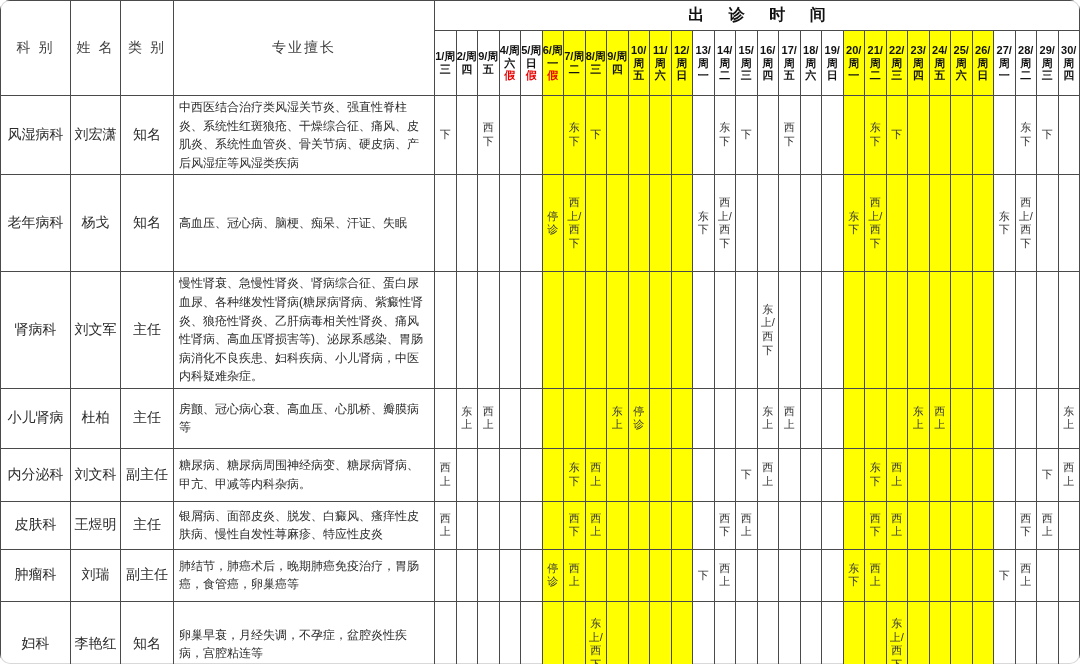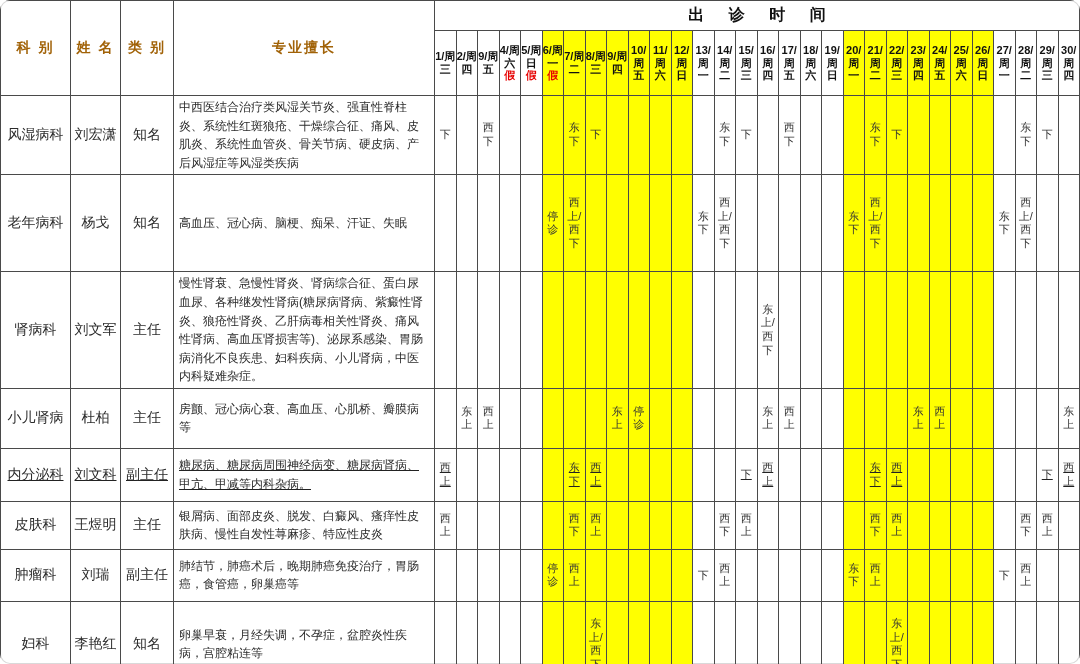--- a/index.html
+++ b/index.html
@@ -32,21 +32,21 @@
   col.c-name{width:50px;}
   col.c-cat {width:53px;}
   col.c-spec{width:261px;}
   
   .hl{ background:var(--hl, #ffff00); }
   .title-cell{
     font-size:16px; font-weight:bold; color:#111;
     letter-spacing:10px; text-indent:10px;
   }
   .col-head{
-    font-size:14px; font-weight:bold; color:#a16207;
+    font-size:14px; font-weight:normal; color:#404040;
     letter-spacing:2px;
   }
   .day-cell{
     font-size:11px; font-weight:bold; color:#111;
     line-height:1.18;
     word-break:break-all;
     padding:1px 0;
   }
   .holiday{ color:var(--holiday, #e60000); }
   .sched{
@@ -285,21 +285,21 @@
           <td class="sched hl"></td>
           <td class="sched hl">东上</td>
           <td class="sched hl">西上</td>
           <td class="sched hl"></td>
           <td class="sched hl"></td>
           <td class="sched"></td>
           <td class="sched"></td>
           <td class="sched"></td>
           <td class="sched">东上</td>
         </tr>
-        <tr style="height: 53px; text-decoration: underline;">
+        <tr style="height: 53px;">
           <td class="dept">内分泌科</td>
           <td class="pname">刘文科</td>
           <td class="cat">副主任</td>
           <td class="spec">糖尿病、糖尿病周围神经病变、糖尿病肾病、甲亢、甲减等内科杂病。</td>
           <td class="sched">西上</td>
           <td class="sched"></td>
           <td class="sched"></td>
           <td class="sched"></td>
           <td class="sched"></td>
           <td class="sched hl"></td>

